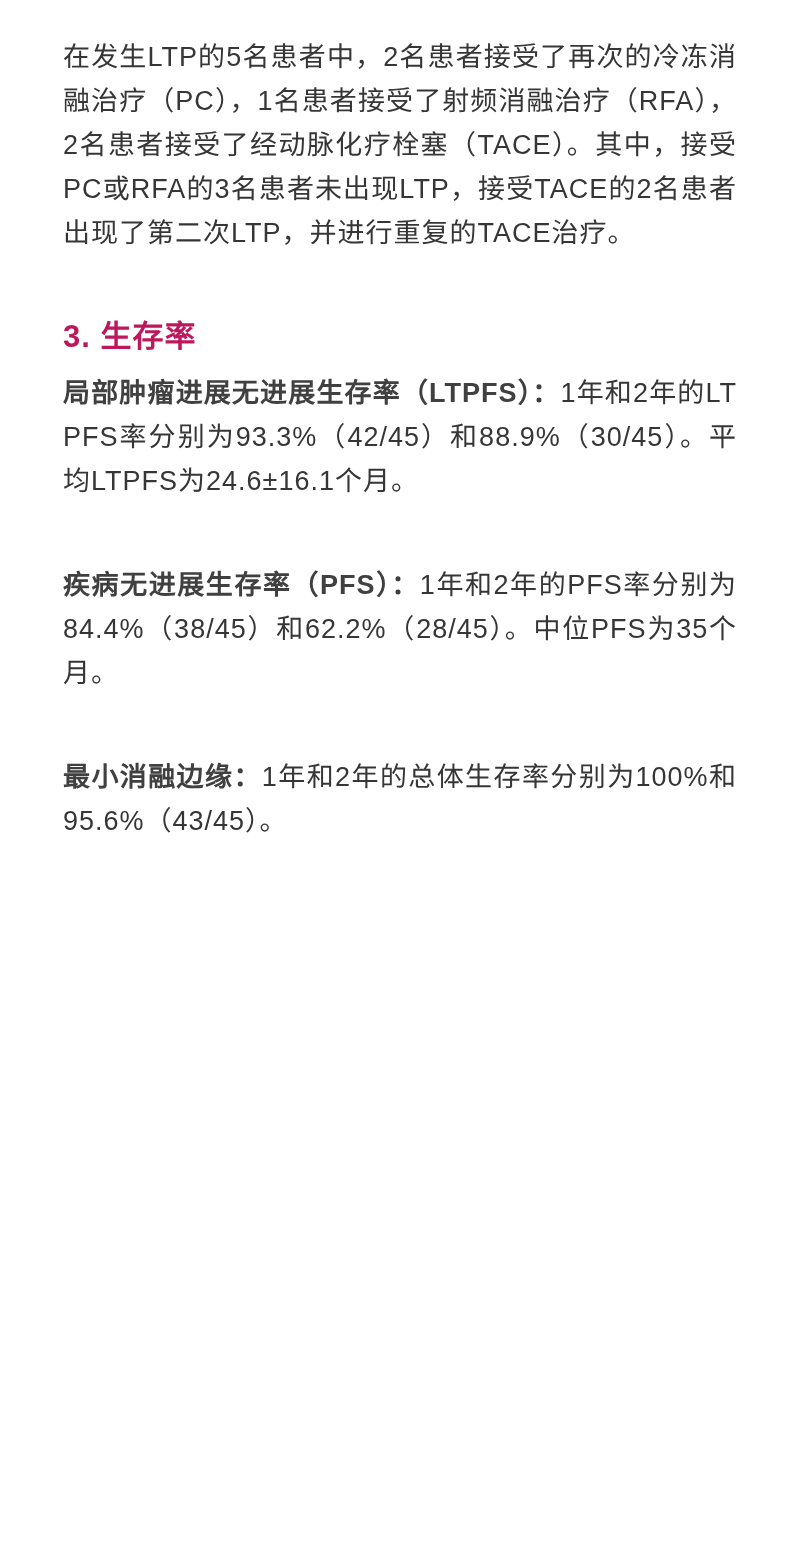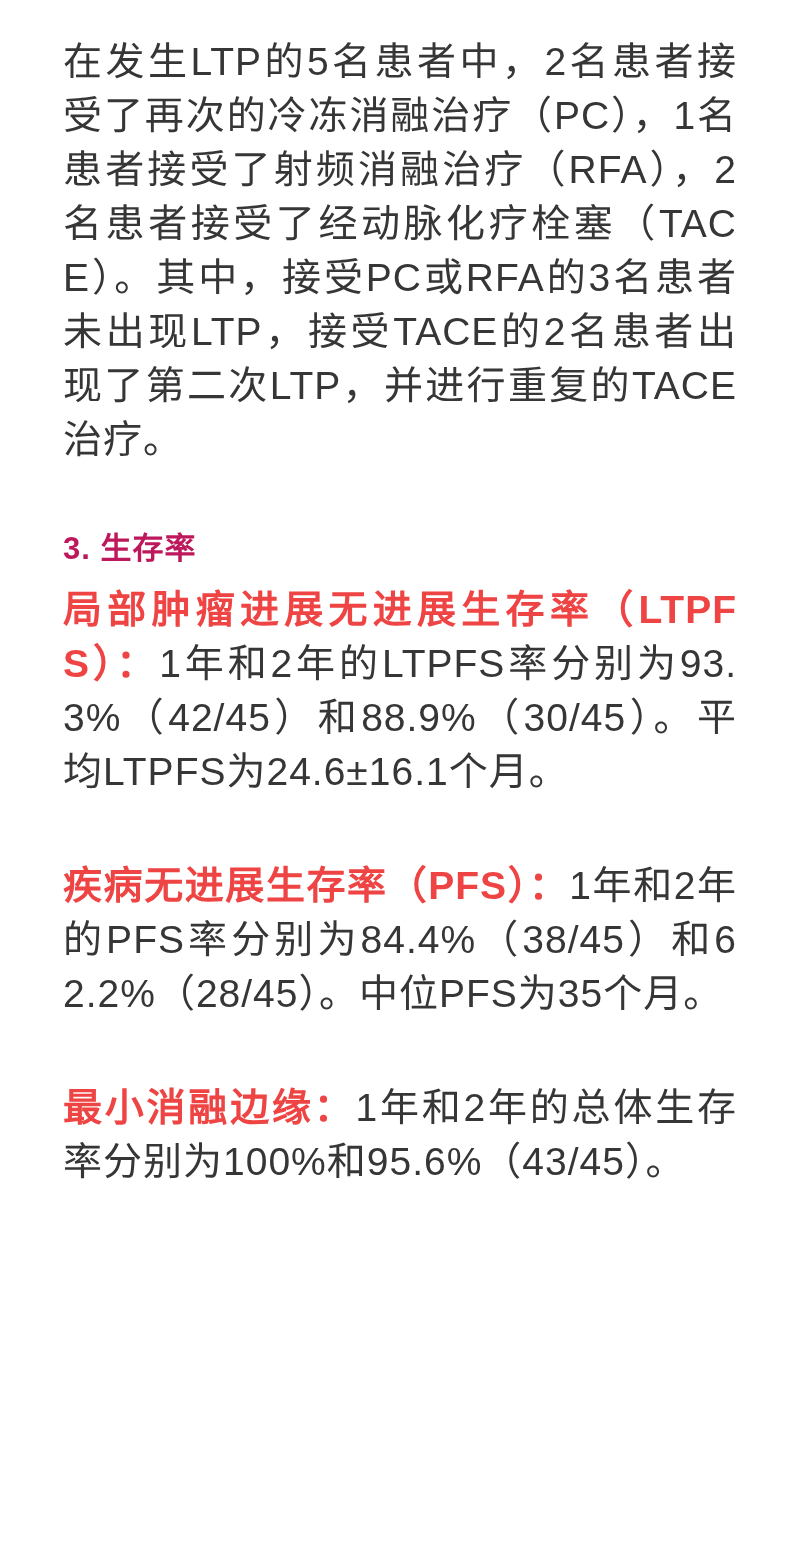--- a/index.html
+++ b/index.html
@@ -15,31 +15,31 @@
   }
   .page {
     box-sizing: border-box;
     width: 800px;
     height: 1552px;
     padding: 35px 63px 0 63px;
     background: #ffffff;
   }
   .body-para {
     margin: 0 0 60px 0;
-    font-size: 39px;
-    line-height: 54px;
+    font-size: 27px;
+    line-height: 44px;
     letter-spacing: 1px;
     color: #363636;
     text-align: justify;
     text-justify: inter-character;
     word-break: break-all;
   }
   .body-para .lead {
     font-weight: bold;
-    color: #ef4444;
+    color: #404040;
   }
   .section-heading {
     margin: 8px 0 12px 0;
     font-size: 31px;
     line-height: 44px;
     letter-spacing: 1px;
     font-weight: bold;
     color: #be185d;
   }
 </style>

